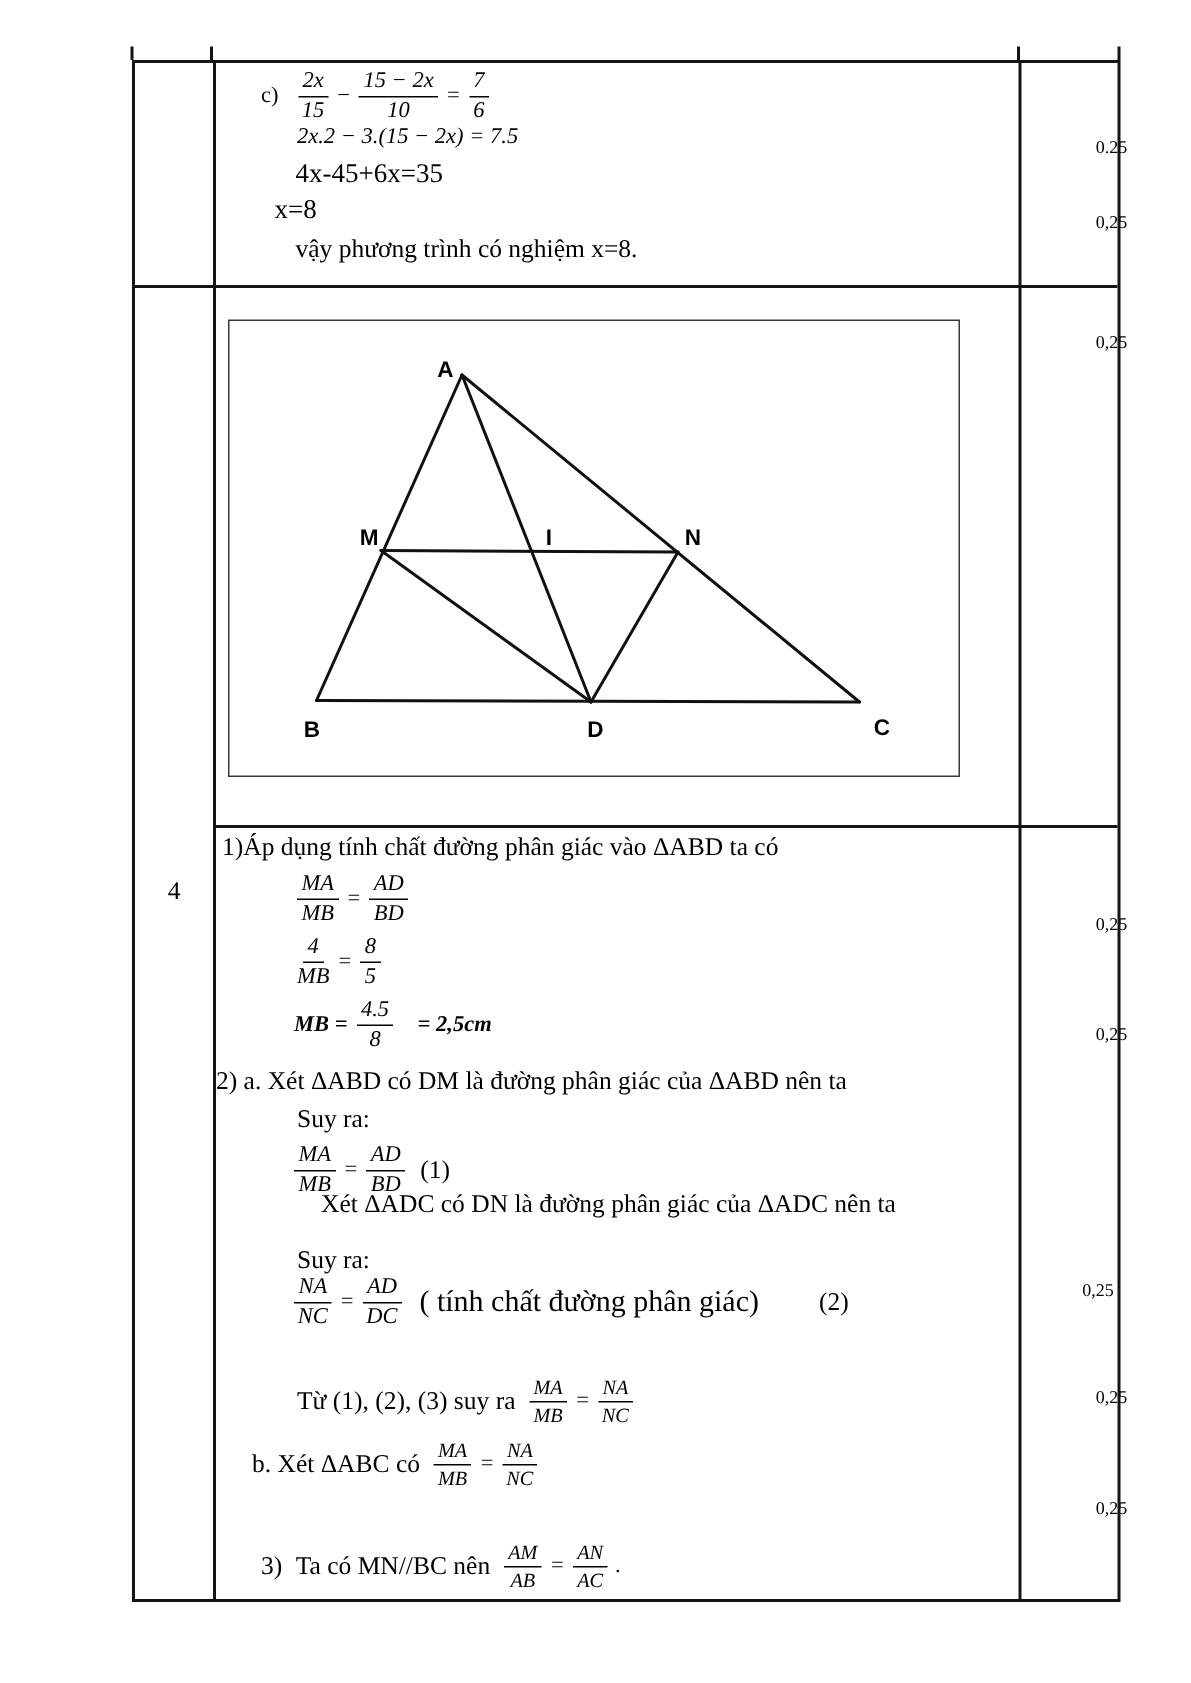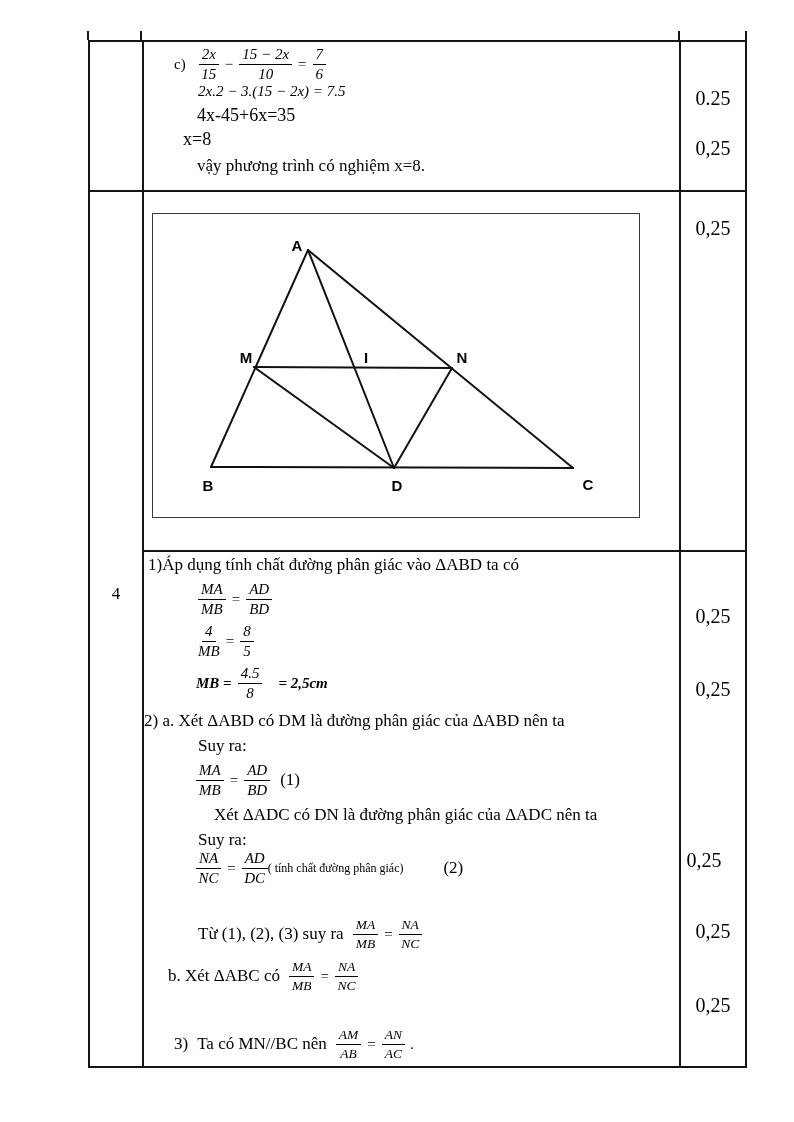--- a/index.html
+++ b/index.html
@@ -12,35 +12,35 @@
   .vline{width:2px;}
   .hline{height:2px;}
   .stub{width:2px;height:9px;}
   .cell{position:absolute;}
   
   .t{position:absolute;font-size:17px;line-height:25px;white-space:nowrap;}
   .t15{font-size:15px;line-height:25px;}
   .t18{font-size:18px;line-height:24px;}
   .it{font-style:italic;}
   .score{position:absolute;left:0;width:100%;text-align:center;
-         font-size:20px;line-height:22px;white-space:nowrap;}
+         font-size:12px;line-height:22px;white-space:nowrap;padding-left:28px;}
   .qnum{position:absolute;left:0;width:100%;text-align:center;
         font-size:17px;line-height:22px;}
   
   .eqrow{position:absolute;display:flex;align-items:center;height:44px;
          font-size:15px;white-space:nowrap;}
   .eqrow .frac{display:inline-flex;flex-direction:column;align-items:center;
                font-style:italic;line-height:1.12;}
   .eqrow .fnum{display:block;border-bottom:1.2px solid #000;padding:0 3px 1px;}
   .eqrow .fden{display:block;padding-top:1px;}
   .eqrow .op{margin:0 6px;}
   .eqrow .plain{font-style:normal;}
   .eqrow .mi{font-style:italic;font-weight:bold;}
   .eqrow .pre17{font-size:17px;font-style:normal;margin-right:9px;}
-  .eqrow .note{font-size:12px;font-style:normal;margin-left:0;}
+  .eqrow .note{font-size:20px;font-style:normal;margin-left:12px;}
   .eqrow .ref{font-size:17px;font-style:normal;margin-left:10px;}
   .eqrow.small .frac{font-size:13.5px;}
   
   .figframe{position:absolute;left:8px;top:21px;width:486px;height:303px;
             border:1.5px solid #3a3a3a;box-sizing:content-box;background:#fff;}
   .figframe svg{position:absolute;left:0;top:0;}
   .figframe text{font-family:"Liberation Sans",sans-serif;font-weight:bold;
                  font-size:15px;}
 </style>
 </head>
@@ -165,21 +165,21 @@
             <span class="fden">MB</span>
           </span>
         <span class="op plain">=</span>
         <span class="frac">
             <span class="fnum">AD</span>
             <span class="fden">BD</span>
           </span>
         <span class="ref">(1)</span>
       </div>
 
-      <div class="t" style="left:70px;top:250px;">Xét ΔADC có DN là đường phân giác của ΔADC nên ta</div>
+      <div class="t" style="left:70px;top:238px;">Xét ΔADC có DN là đường phân giác của ΔADC nên ta</div>
       <div class="t" style="left:54px;top:275px;">Suy ra:</div>
 
       <div class="eqrow" style="left:52px;top:294px;">
         <span class="frac">
             <span class="fnum">NA</span>
             <span class="fden">NC</span>
           </span>
         <span class="op plain">=</span>
         <span class="frac">
             <span class="fnum">AD</span>

